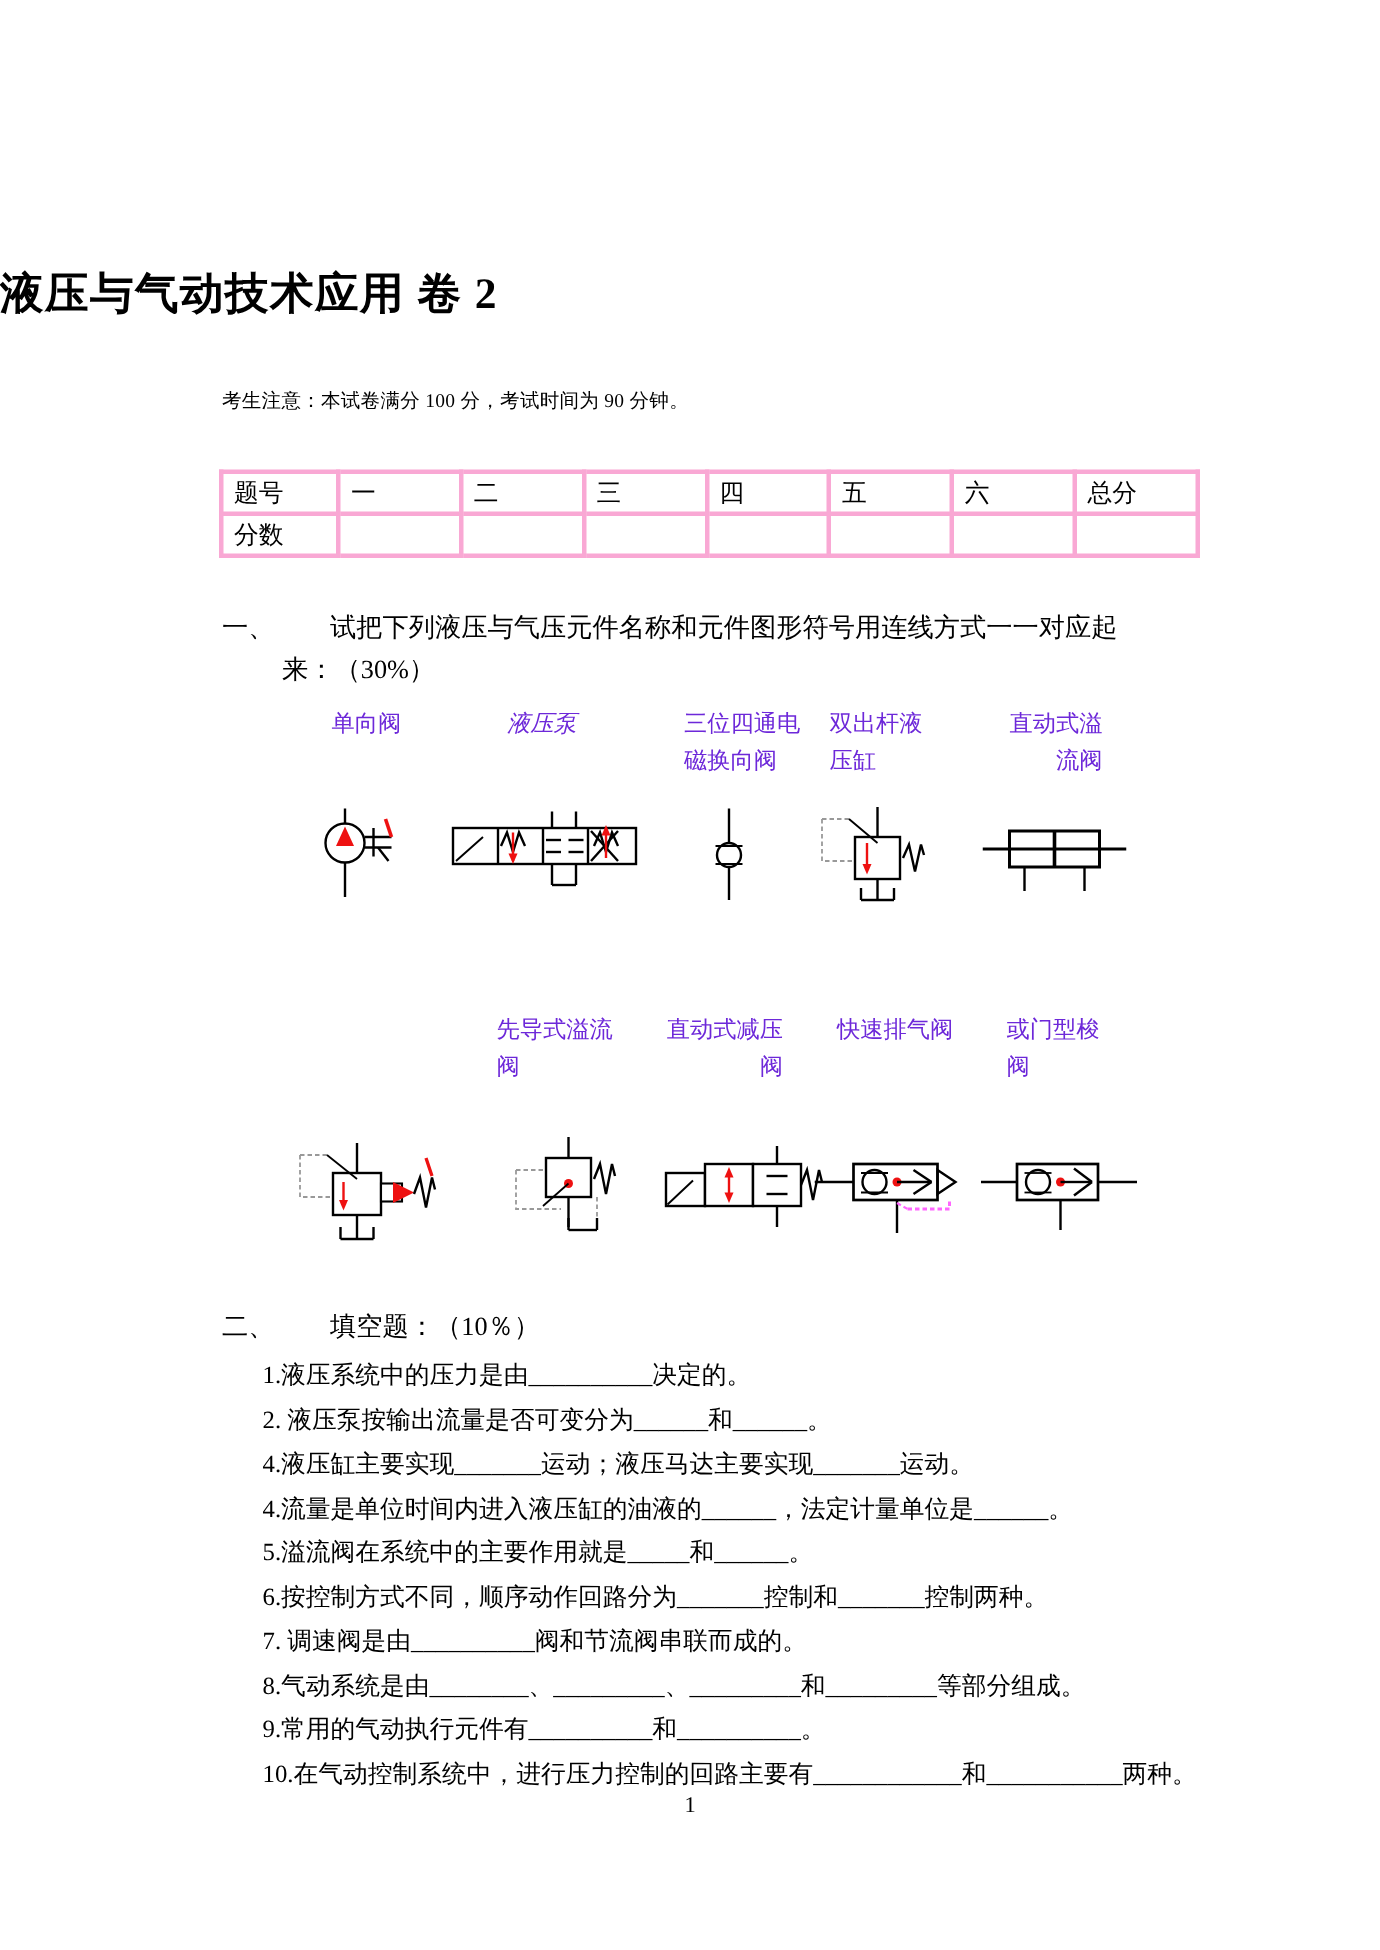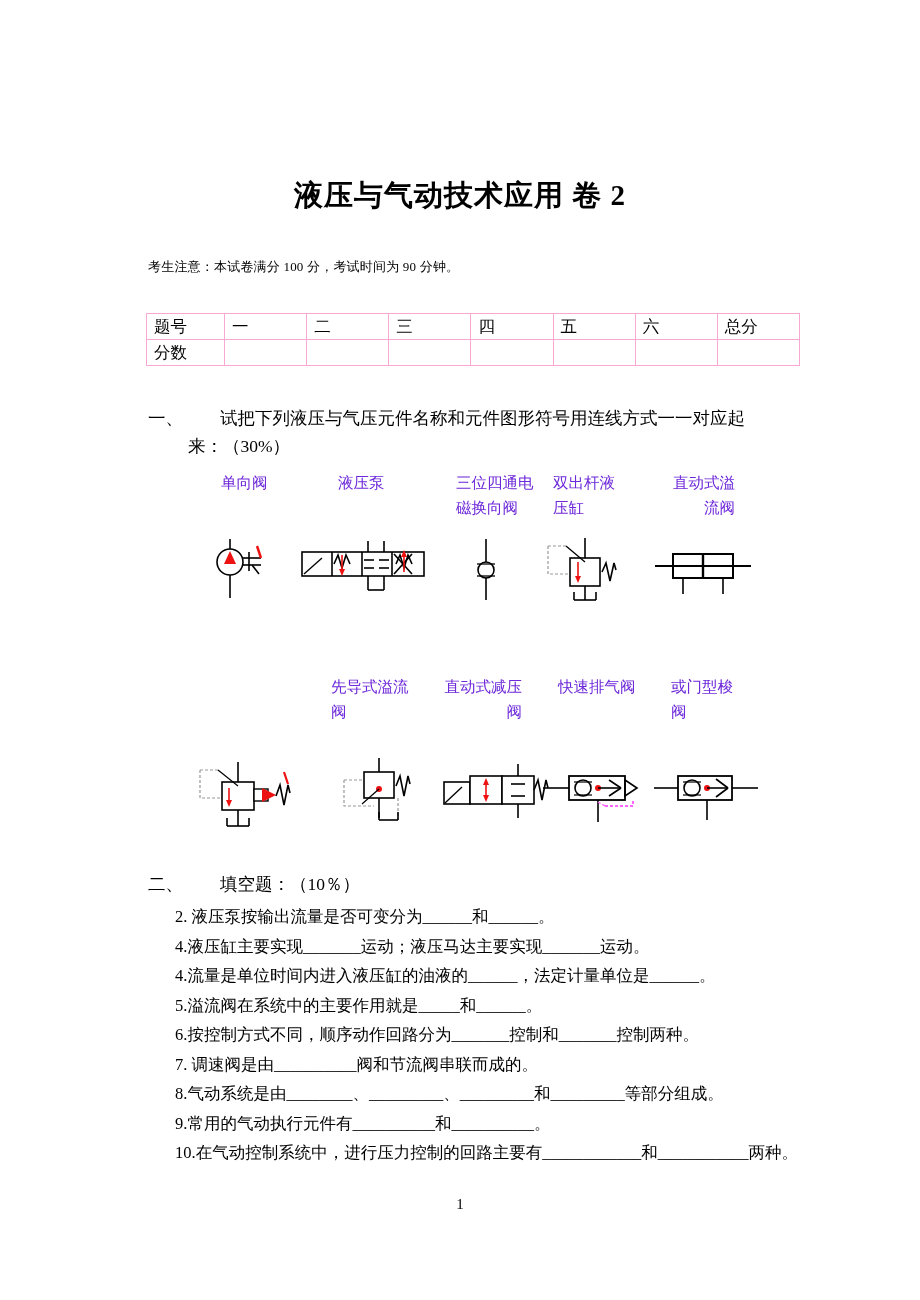--- a/index.html
+++ b/index.html
@@ -17,40 +17,39 @@
     position: absolute;
     left: 0; top: 0;
     width: 920px;
     height: 1300px;
     padding: 0;
   }
   .doc-title {
     position: absolute;
     left: 0; top: 176px;
     width: 920px;
-    text-align: center;
     font-size: 29px;
     font-weight: bold;
     letter-spacing: 1px;
   }
   .notice {
     position: absolute;
     left: 148px; top: 258px;
     font-size: 13px;
     letter-spacing: 0.2px;
   }
   .score-table {
     position: absolute;
     left: 146px; top: 313px;
     width: 654px;
     border-collapse: collapse;
     table-layout: fixed;
   }
   .score-table td {
-    border: 1px solid #f9a8d4;
+    border: 3px solid #f9a8d4;
     height: 25px;
     font-size: 16.5px;
     padding: 1px 7px;
     vertical-align: middle;
     line-height: 23px;
   }
   .score-table td.lbl { width: 78px; }
   .q1-head {
     position: absolute;
     left: 148px; top: 404px;
@@ -125,21 +124,21 @@
     </tr>
   </tbody>
     </table>
 
   <div class="q1-head">
     <span class="num">一、</span><span>试把下列液压与气压元件名称和元件图形符号用连线方式一一对应起</span>
     <span class="l2">来：（30%）</span>
   </div>
 
   <div class="lbl-red" style="left:221px; top:470px; width:90px;">单向阀</div>
-  <div class="lbl-red" style="left:338px; top:470px; width:90px;">液压泵</div>
+  <div class="lbl-red" style="left:338px; top:470px; width:90px;font-style:italic;">液压泵</div>
   <div class="lbl-red" style="left:456px; top:470px; width:78px;">三位四通电磁换向阀</div>
   <div class="lbl-red" style="left:553px; top:470px; width:64px;">双出杆液压缸</div>
   <div class="lbl-red" style="left:671px; top:470px; width:64px;text-align:right;">直动式溢流阀</div>
 
   <svg class="sym" style="left:205px; top:538px;" width="80" height="62" viewBox="0 0 80 62">
     <line x1="25" y1="1" x2="25" y2="60" stroke="#000" stroke-width="1.6"></line>
     <circle cx="25" cy="24" r="13" fill="#fff" stroke="#000" stroke-width="1.6"></circle>
     <polygon points="25,13 31,26 19,26" fill="#ee1111"></polygon>
     <line x1="38" y1="20" x2="56" y2="20" stroke="#000" stroke-width="1.6"></line>
     <line x1="38" y1="27" x2="56" y2="27" stroke="#000" stroke-width="1.6"></line>
@@ -289,20 +288,21 @@
     <line x1="62" y1="11" x2="74" y2="20" stroke="#000" stroke-width="1.6"></line>
     <line x1="62" y1="29" x2="74" y2="20" stroke="#000" stroke-width="1.6"></line>
     <line x1="53" y1="32" x2="53" y2="52" stroke="#000" stroke-width="1.6"></line>
   </svg>
 
   <div class="q2-head">
     <span class="num">二、</span><span>填空题：（10％）</span>
   </div>
 
   <div class="blanks">
+    <div class="item">1.液压系统中的压力是由__________决定的。</div>
     <div class="item">2.  液压泵按输出流量是否可变分为______和______。</div>
     <div class="item">4.液压缸主要实现_______运动；液压马达主要实现_______运动。</div>
     <div class="item">4.流量是单位时间内进入液压缸的油液的______，法定计量单位是______。</div>
     <div class="item">5.溢流阀在系统中的主要作用就是_____和______。</div>
     <div class="item">6.按控制方式不同，顺序动作回路分为_______控制和_______控制两种。</div>
     <div class="item">7.  调速阀是由__________阀和节流阀串联而成的。</div>
     <div class="item">8.气动系统是由________、_________、_________和_________等部分组成。</div>
     <div class="item">9.常用的气动执行元件有__________和__________。</div>
     <div class="item">10.在气动控制系统中，进行压力控制的回路主要有____________和___________两种。</div>
   </div>

